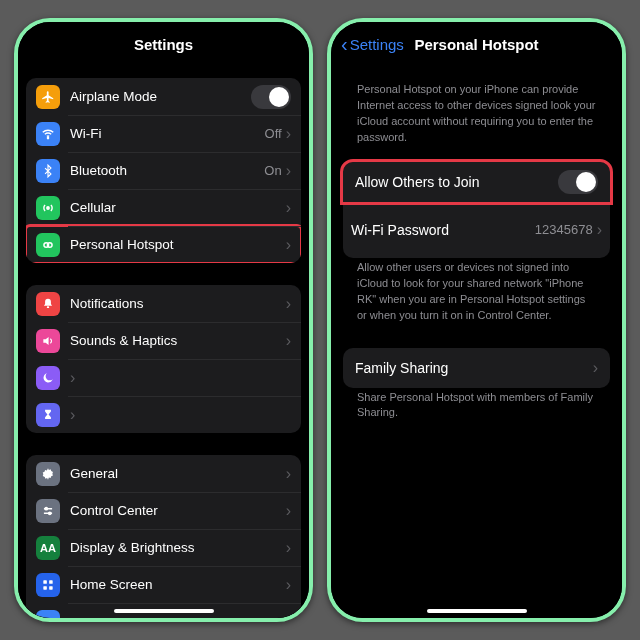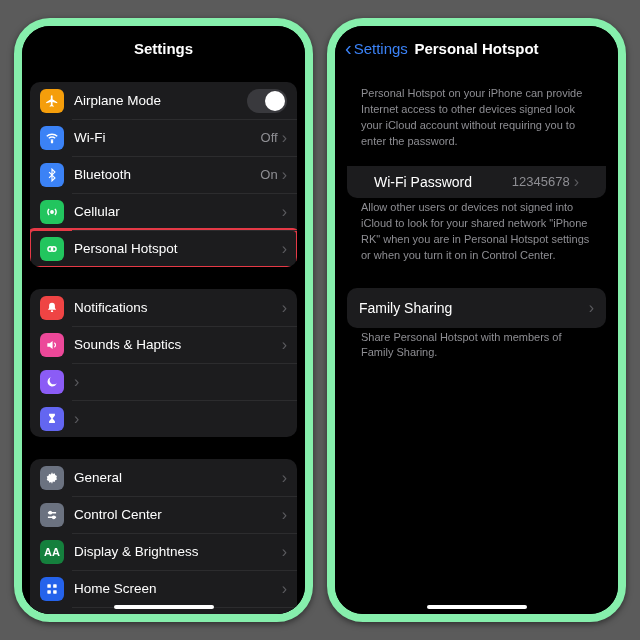--- a/index.html
+++ b/index.html
@@ -1,17 +1,17 @@
 <!DOCTYPE html>
 <html><head>
 <meta charset="utf-8">
 <style>
   html,body{margin:0;padding:0;background:#5b5b5b;font-family:-apple-system,Helvetica,Arial,sans-serif;}
   .canvas{width:640px;height:640px;background:#5b5b5b;position:relative;padding:18px 14px;box-sizing:border-box;display:flex;gap:14px;}
-  .phone{flex:1;background:#000;border-radius:36px;position:relative;overflow:hidden;border:8px solid #86efac;box-shadow:0 2px 6px rgba(0,0,0,.5);}
+  .phone{flex:1;background:#000;border-radius:36px;position:relative;overflow:hidden;border:4px solid #86efac;box-shadow:0 2px 6px rgba(0,0,0,.5);}
   .screen{position:absolute;inset:0;background:#000;color:#fff;display:flex;flex-direction:column;}
   .navbar{height:44px;display:flex;align-items:center;justify-content:center;position:relative;}
   .nav-title{font-size:15px;font-weight:600;}
   .nav-back{position:absolute;left:10px;display:flex;align-items:center;color:#3b82f6;font-size:15px;gap:2px;}
   .nav-chev{font-size:20px;line-height:1;}
   .content{flex:1;overflow:hidden;padding:0 8px;}
   .phone.right .content{padding:0 12px;}
   .group{background:#1c1c1e;border-radius:10px;margin:12px 0 22px 0;overflow:hidden;}
   .row{display:flex;align-items:center;height:37px;padding:0 10px;position:relative;}
   .row + .row::before{content:"";position:absolute;left:42px;right:0;top:0;height:1px;background:#2c2c2e;}
@@ -198,22 +198,30 @@
         <div class="nav-back">
           <span class="nav-chev">‹</span>
           <span>Settings</span>
         </div>
         <div class="nav-title">Personal Hotspot</div>
       </div>
       <div class="content">
 
         <div class="note" style="margin-top:16px;">Personal Hotspot on your iPhone can provide Internet access to other devices signed look your iCloud account without requiring you to enter the password.</div>
 
+        <div class="group hot-full" style="margin:4px 0 0 0;border-radius:10px 10px 0 0;">
+          <div class="row norow-icon" style="height:40px;padding:0 12px;">
+            <div class="label" style="font-size:14px;">Allow Others to Join</div>
+            <div class="toggle">
+                <div class="knob"></div>
+              </div>
+          </div>
+        </div>
         <div class="group" style="margin:0 0 8px 0;border-radius:0 0 10px 10px;">
-          <div class="row norow-icon" style="height:32px;padding:0 27px;">
+          <div class="row norow-icon" style="height:56px;padding:0 8px;">
             <div class="label" style="font-size:14px;">Wi-Fi Password</div>
             <div class="value">12345678</div>
             <div class="chev">›</div>
           </div>
         </div>
 
         <div class="note">Allow other users or devices not signed into iCloud to look for your shared network "iPhone RK" when you are in Personal Hotspot settings or when you turn it on in Control Center.</div>
 
         <div class="group" style="margin:24px 0 8px 0;">
           <div class="row norow-icon" style="height:40px;padding:0 12px;">

